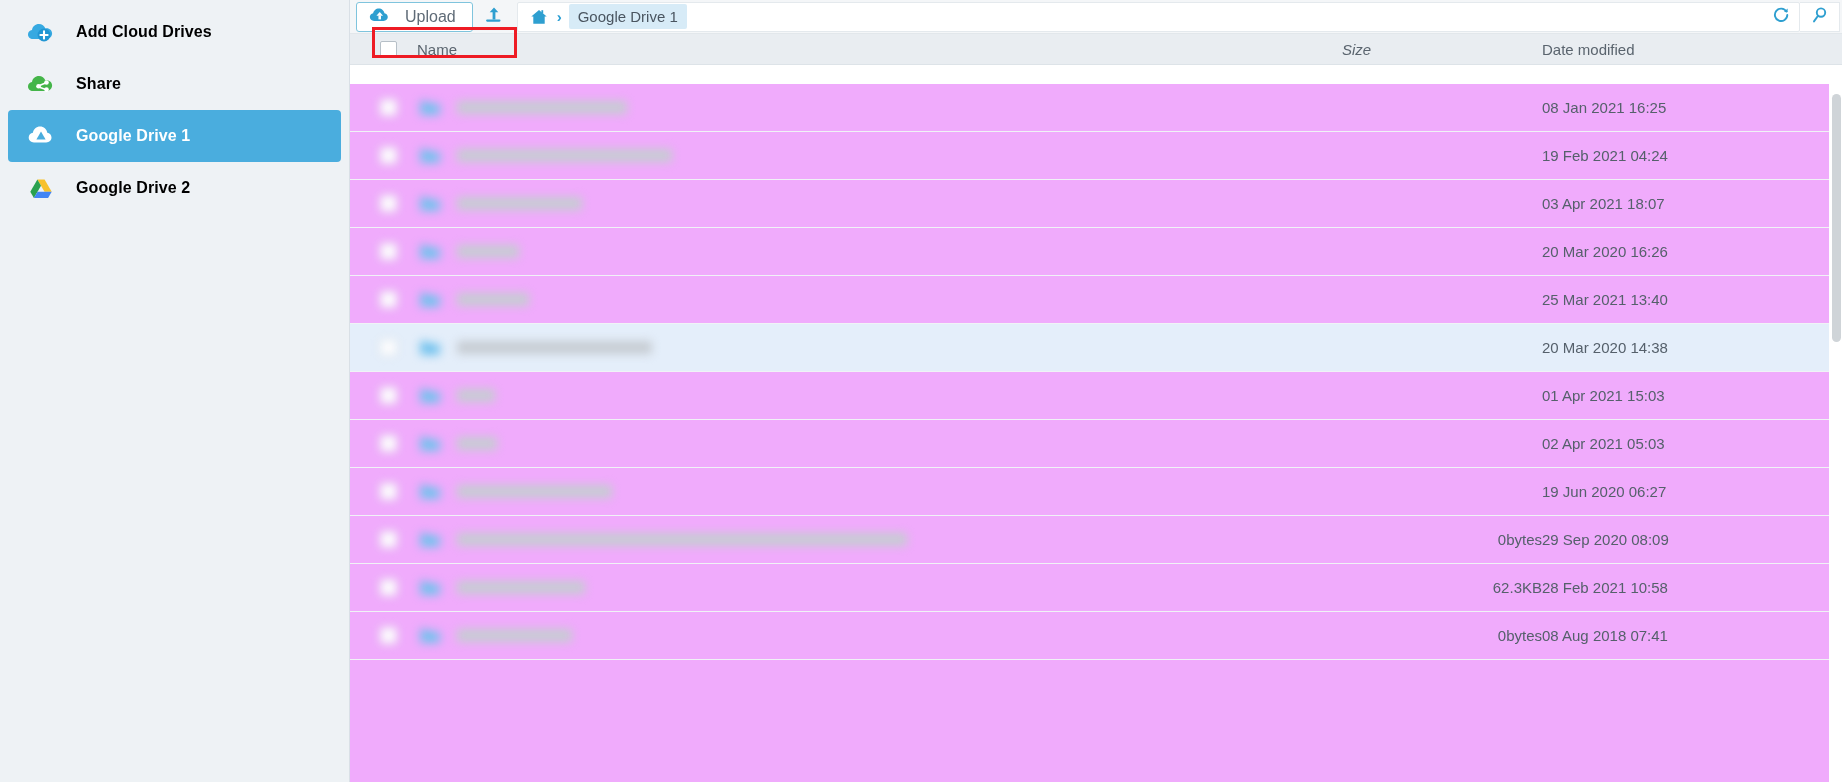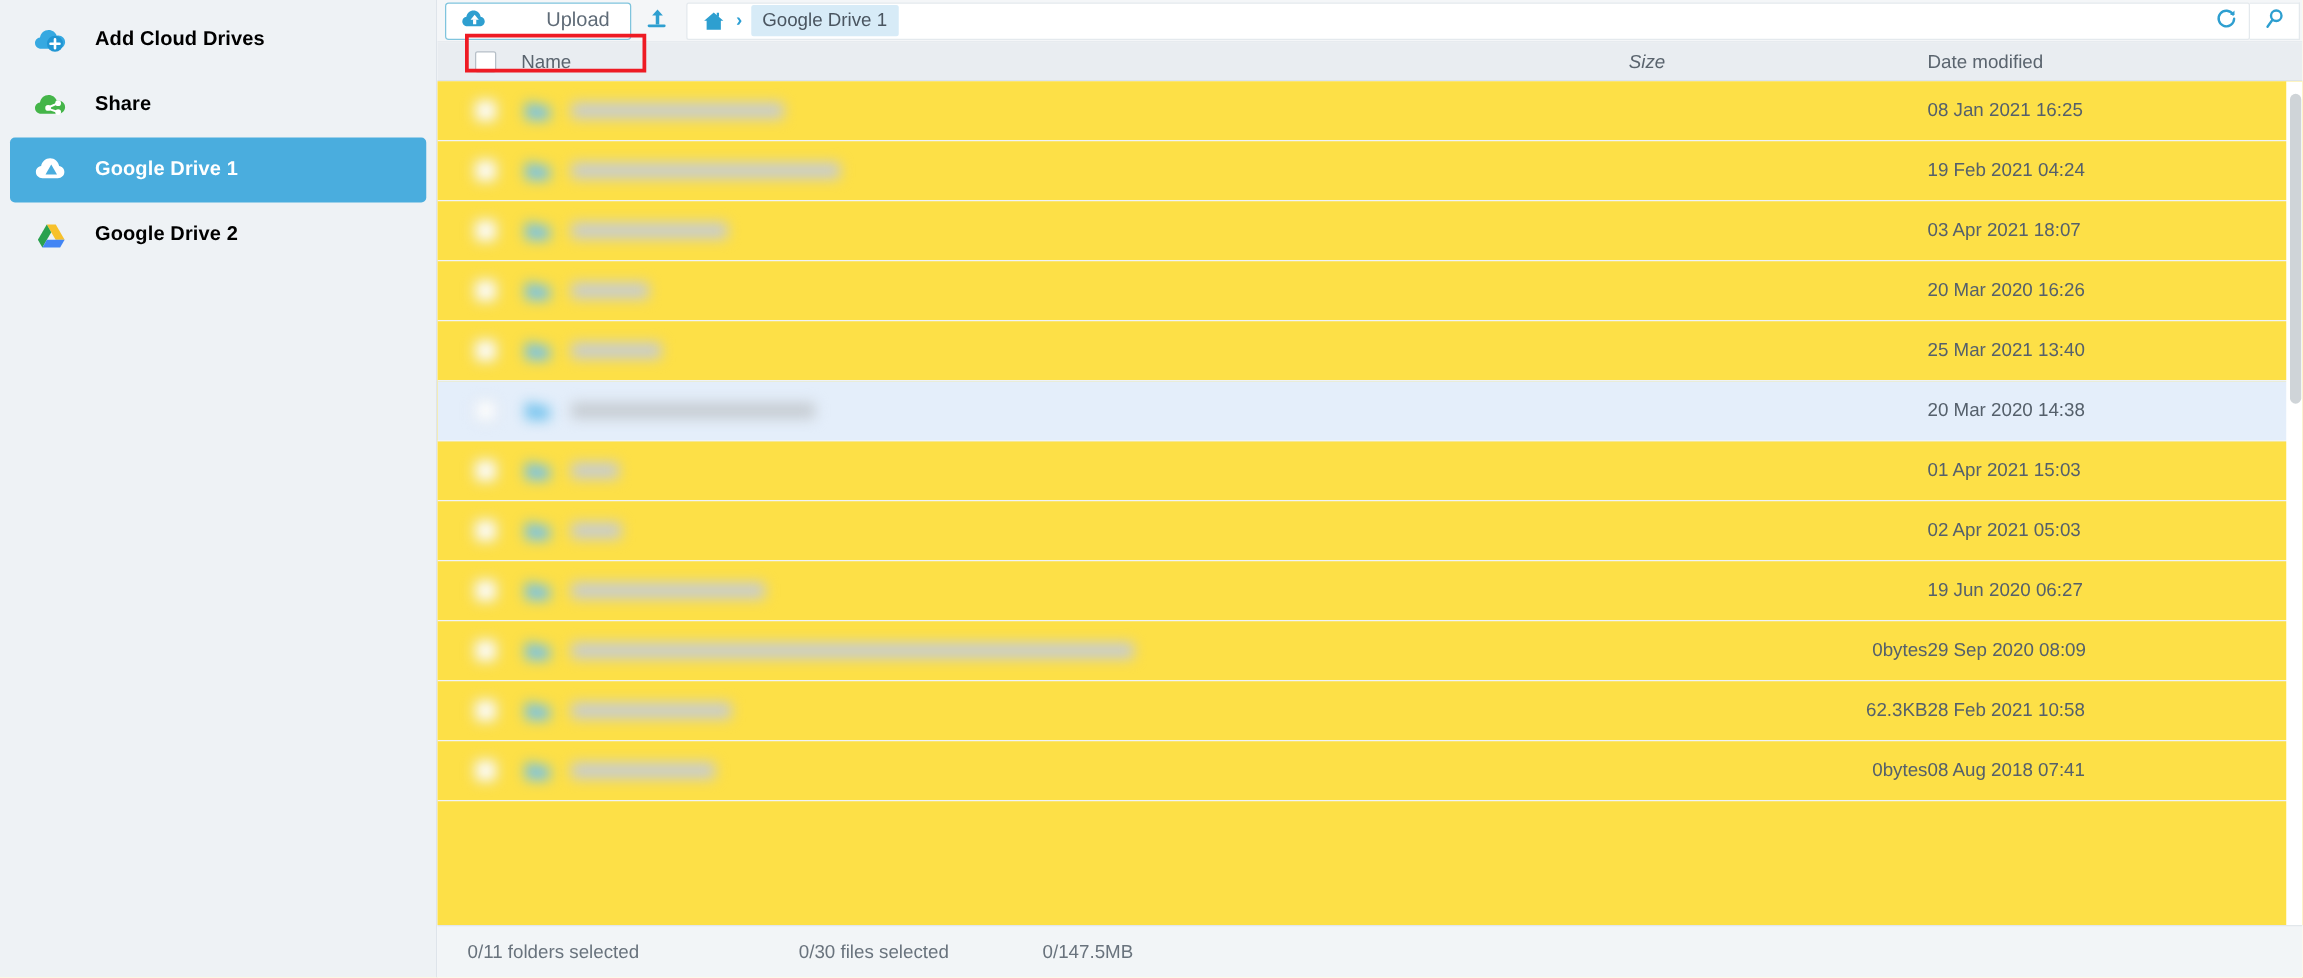--- a/index.html
+++ b/index.html
@@ -89,21 +89,20 @@
   .upload-btn {
     height: 30px;
     border: 1px solid #7fc4dd;
     background: #ffffff;
     border-radius: 3px;
     display: flex;
     align-items: center;
     padding: 0 16px 0 10px;
     cursor: pointer;
     box-sizing: border-box;
-    gap: 32px;
   }
   .upload-btn .lbl {
     margin-left: 12px;
     color: #5f6b77;
     font-size: 16px;
   }
   .tool-icon-btn {
     width: 34px;
     height: 30px;
     display: flex;
@@ -177,21 +176,20 @@
     height: 31px;
     flex: 0 0 31px;
     background: #e9edf1;
     border-bottom: 1px solid #dde3e8;
     display: flex;
     align-items: center;
     font-size: 15px;
     color: #5a646e;
     position: relative;
     box-sizing: border-box;
-    gap: 39px;
   }
   .col-name {
     display: flex;
     align-items: center;
     padding-left: 30px;
     box-sizing: border-box;
   }
   .hdr-checkbox {
     width: 15px;
     height: 15px;
@@ -219,21 +217,22 @@
     border: 3px solid #ee1b24;
     pointer-events: none;
     box-sizing: border-box;
   }
 
   
   .filelist {
     flex: 1 1 auto;
     position: relative;
     overflow: hidden;
-    background: #fde047;
+    background: #f0abfc;
+    margin-top: 19px;
   }
   .frow {
     height: 48px;
     display: flex;
     align-items: center;
     border-bottom: 1px solid #f0f3f6;
     box-sizing: border-box;
     cursor: pointer;
   }
   .frow.selected { background: #e4eefa; gap: 42px; }
@@ -616,20 +615,15 @@
             <div class="cell-size">0bytes</div>
             <div class="cell-date">08 Aug 2018 07:41</div>
           </div>
         </div>
 
       <div class="vscroll">
         <div class="thumb" style="top:10px; height:248px;"></div>
       </div>
     </div>
 
-    <div class="statusbar">
-      <span class="st st-1">0/11 folders selected</span>
-      <span class="st st-2">0/30 files selected</span>
-      <span class="st st-3">0/147.5MB</span>
-    </div>
 
   </div>
 </div>
 
 </body></html>

